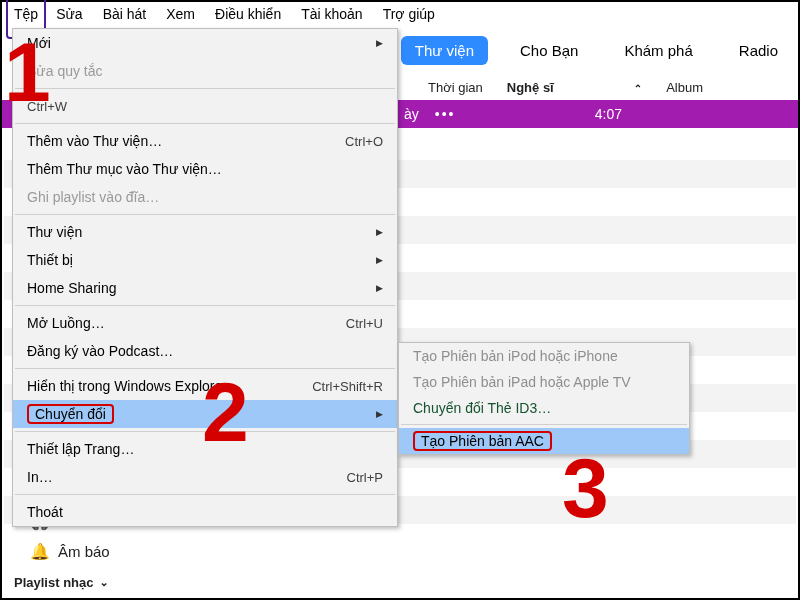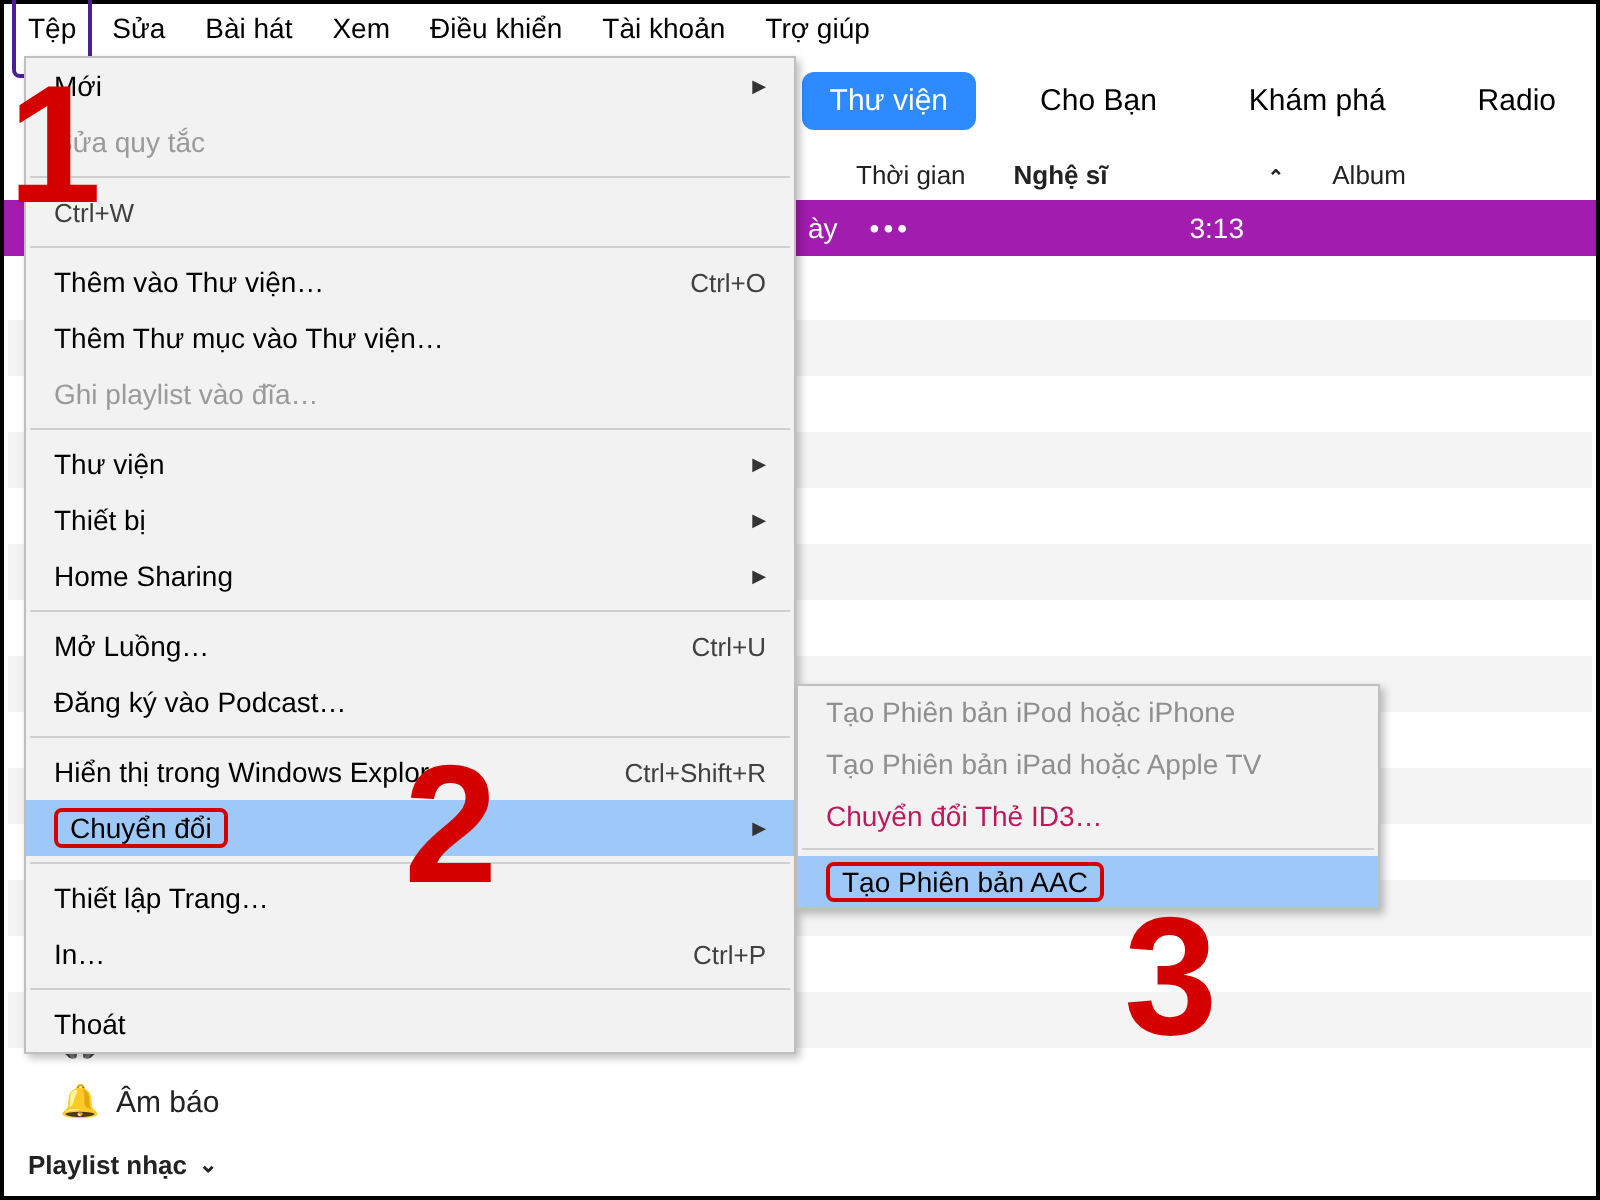--- a/index.html
+++ b/index.html
@@ -29,21 +29,21 @@
   .menu1 .mi .label { flex: 1; white-space: nowrap; }
   .menu1 .mi .shortcut { color: #404040; font-size: 13px; }
   .menu1 .mi .chev { color: #333; font-size: 12px; }
   .menu1 .mi.disabled { color: #9a9a9a; }
   .menu1 .sep { height: 1px; background: #cfcfcf; margin: 3px 2px; }
   .menu1 .mi.hl { background: #9ec8f7; }
   .menu1 .mi.hl .label-box { border: 2px solid #d40000; border-radius: 4px; padding: 0 6px; }
   
   .menu2 { left: 396px; top: 340px; width: 292px; background: #f2f2f2; border: 1px solid #bfbfbf; box-shadow: 2px 2px 4px rgba(0,0,0,.25); font-size: 14px; }
   .menu2 .mi { display: flex; align-items: center; height: 26px; padding: 0 14px; cursor: default; color: #8f8f8f; }
-  .menu2 .mi.enabled { color: #be185d; }
+  .menu2 .mi.enabled { color: #14532d; }
   .menu2 .mi.hl { background: #9ec8f7; color: #000; }
   .menu2 .mi.hl .label-box { border: 2px solid #d40000; border-radius: 4px; padding: 0 6px; }
   .menu2 .sep { height: 1px; background: #cfcfcf; margin: 3px 2px; }
   
   .sidebar-bits { position: absolute; left: 28px; top: 444px; z-index: 2; font-size: 15px; color: #222; }
   .sidebar-bits .row { display: flex; align-items: center; height: 30px; gap: 10px; }
   .sidebar-bits .ico { width: 18px; text-align: center; color: #666; font-size: 16px; }
   .playlist-cap { position: absolute; left: 12px; bottom: 8px; z-index: 2; font-size: 13px; font-weight: 700; color: #222; display: flex; align-items: center; gap: 6px; }
   .playlist-cap .chev { font-size: 11px; }
   
@@ -79,21 +79,21 @@
 
   <div class="cols">
     <span class="col">Thời gian</span>
     <span class="col sortable"><span>Nghệ sĩ</span><span class="asc" style="margin-left:80px">⌃</span></span>
     <span class="col">Album</span>
   </div>
 
   <div class="song-row">
     <span class="title">ày</span>
     <span class="dots">•••</span>
-    <span class="time">3:13</span>
+    <span class="time">4:07</span>
   </div>
 
   <div class="stripes stripes1"></div>
 
   <div class="overlay menu1" id="menu1">
       <div class="mi">
         <span class="label">Mới</span>
         <span class="chev" style="font-size: 9px;">▶</span>
       </div>
       <div class="mi disabled">

